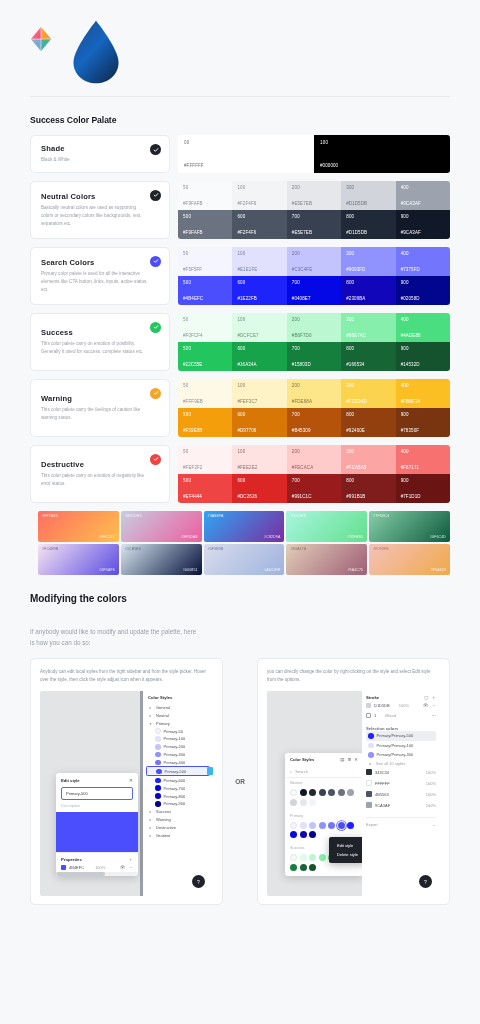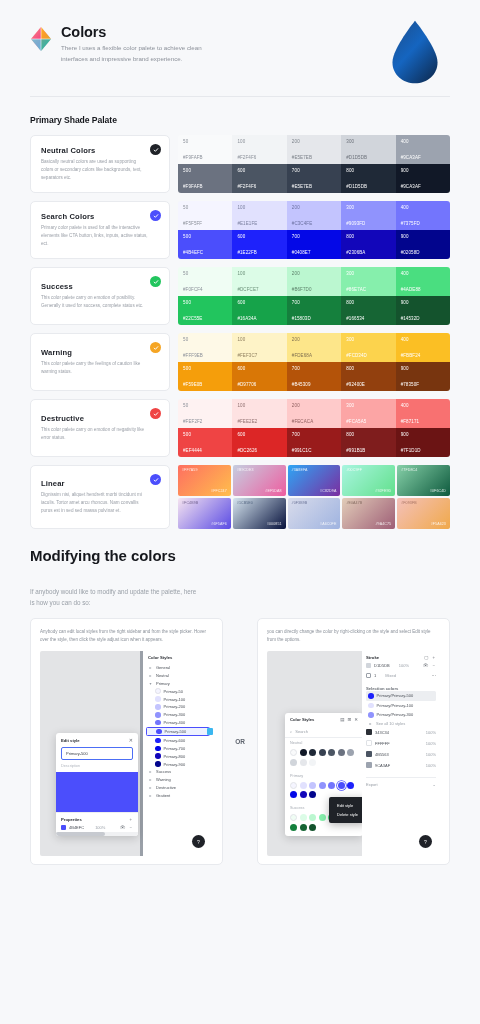--- a/index.html
+++ b/index.html
@@ -16,21 +16,21 @@
   .header { padding: 22px 30px 0 30px; display: flex; align-items: flex-start; }
   .logo-mark { width: 22px; height: 26px; margin-right: 9px; flex: 0 0 auto; margin-top: 4px; }
   .header-text { flex: 1 1 auto; padding-top: 2px; }
   .header-title { font-size: 14.5px; font-weight: bold; color: #16181d; letter-spacing: -0.1px; }
   .header-sub { font-size: 6.2px; line-height: 1.75; color: #8b9099; margin-top: 3px; max-width: 160px; }
   .drop-wrap { width: 70px; height: 60px; flex: 0 0 auto; display:flex; align-items:center; justify-content:center; }
   .header-rule { margin: 14px 30px 0 30px; height: 1px; background: #e6e8ec; }
 
   
   .sec-title { font-size: 8.6px; font-weight: bold; color: #16181d; margin: 18px 30px 10px 30px; letter-spacing: -0.05px; }
-  .sec-title.big { font-size: 15px; margin-bottom: 22px; }
+  .sec-title.big { font-size: 10px; margin-bottom: 22px; }
   .sec-sub { font-size: 6.3px; line-height: 1.75; color: #9aa0a8; margin: 0 30px; max-width: 170px; }
   .sec-title.sub2 { font-size: 8.2px; margin-top: 12px; margin-bottom: 10px; }
 
   
   .palette-list { margin: 0 30px; }
   .pal-row { display: flex; align-items: stretch; margin-bottom: 8px; }
   .pal-card {
     width: 140px; flex: 0 0 140px; background: #fff; border: 1px solid #e8eaee;
     border-radius: 5px; padding: 8px 9px 8px 10px; position: relative;
     display: flex; flex-direction: column; justify-content: center;
@@ -115,43 +115,60 @@
         </defs>
         <polygon points="11,1 21,13 11,25 1,13" fill="url(#lg1)" opacity="0.85"></polygon>
         <polygon points="11,1 21,13 11,13" fill="#FFB703" opacity="0.7"></polygon>
         <polygon points="11,13 21,13 11,25" fill="#06D6A0" opacity="0.6"></polygon>
         <polygon points="1,13 11,13 11,25" fill="#4CC9F0" opacity="0.7"></polygon>
         <polygon points="11,1 11,13 1,13" fill="#F72585" opacity="0.45"></polygon>
         <line x1="11" y1="1" x2="11" y2="25" stroke="#fff" stroke-width="0.7" opacity="0.8"></line>
         <line x1="1" y1="13" x2="21" y2="13" stroke="#fff" stroke-width="0.7" opacity="0.8"></line>
       </svg>
     </div>
-    <div class="header-text">
-      <div class="header-title">Colors</div>
-      <div class="header-sub">There I uses a flexible color palete to achieve clean interfaces and impressive brand experience.</div>
-    </div>
     <div class="drop-wrap">
       <svg viewBox="0 0 60 76" width="52" height="66">
         <defs>
           <linearGradient id="dg" x1="0.1" y1="0" x2="0.9" y2="1">
             <stop offset="0%" stop-color="#1B4F8F"></stop>
               <stop offset="45%" stop-color="#1565C0"></stop>
               <stop offset="100%" stop-color="#0D2B52"></stop>
           </linearGradient>
         </defs>
         <path d="M30 2 C30 2 56 34 56 50 C56 64 44 74 30 74 C16 74 4 64 4 50 C4 34 30 2 30 2 Z" fill="url(#dg)"></path>
       </svg>
     </div>
   </div>
   <div class="header-rule"></div>
 
-  <div class="sec-title">Primary Shade Palate</div>
+  <div class="sec-title">Success Color Palate</div>
 
   <div class="palette-list">
 
+    <div class="pal-row">
+      <div class="pal-card">
+        <div class="pal-check" style="background:#1f2228">
+          <svg viewBox="0 0 10 10">
+              <path d="M2 5.2 L4 7.2 L8 2.8" stroke="#fff" stroke-width="1.6" fill="none" stroke-linecap="round" stroke-linejoin="round"></path>
+            </svg>
+        </div>
+        <div class="pal-name">Shade</div>
+        <div class="pal-desc">Black &amp; White</div>
+      </div>
+      <div class="shade-swatches">
+        <div class="shade-sw" style="background:#FFFFFF;color:#6b7077">
+          <div class="sw-tone">00</div>
+          <div class="sw-hex">#FFFFFF</div>
+        </div>
+        <div class="shade-sw" style="background:#000000;color:#ffffff">
+          <div class="sw-tone">100</div>
+          <div class="sw-hex">#000000</div>
+        </div>
+      </div>
+    </div>
 
     <div class="pal-row" style="min-height:58px">
       <div class="pal-card">
         <div class="pal-check" style="background:#1f2228">
           <svg viewBox="0 0 10 10">
               <path d="M2 5.2 L4 7.2 L8 2.8" stroke="#fff" stroke-width="1.6" fill="none" stroke-linecap="round" stroke-linejoin="round"></path>
             </svg>
         </div>
         <div class="pal-name">Neutral  Colors</div>
         <div class="pal-desc">Basically neutral colors are used as supporting colors or secondary colors like backgrounds, text, separators etc.</div>
@@ -432,29 +449,20 @@
             <div class="sw-tone">900</div>
             <div class="sw-hex">#7F1D1D</div>
             </div>
         </div>
       </div>
     </div>
   </div>
 
   <div class="palette-list">
     <div class="pal-row" style="min-height:64px">
-      <div class="pal-card">
-        <div class="pal-check" style="background:#4B4EFC">
-          <svg viewBox="0 0 10 10">
-              <path d="M2 5.2 L4 7.2 L8 2.8" stroke="#fff" stroke-width="1.6" fill="none" stroke-linecap="round" stroke-linejoin="round"></path>
-            </svg>
-        </div>
-        <div class="pal-name">Linear</div>
-        <div class="pal-desc">Dignissim nisi, aliquet hendrerit morbi tincidunt mi iaculis. Tortor amet arcu rhoncus. Nam convallis purus est in sed sed massa pulvinar et.</div>
-      </div>
       <div class="grad-swatches">
         <div class="grad-line">
           <div class="grad-sw" style="background:linear-gradient(135deg,#FE6F61 0%,#FFBE4C 100%)">
             <div class="grad-from">#FF7A59</div>
             <div class="grad-to">#FFC247</div>
             </div>
           <div class="grad-sw" style="background:linear-gradient(135deg,#C5CEE0 0%,#EE5D9F 100%)">
             <div class="grad-from">#B9CDE3</div>
             <div class="grad-to">#EF5DA8</div>
             </div>

